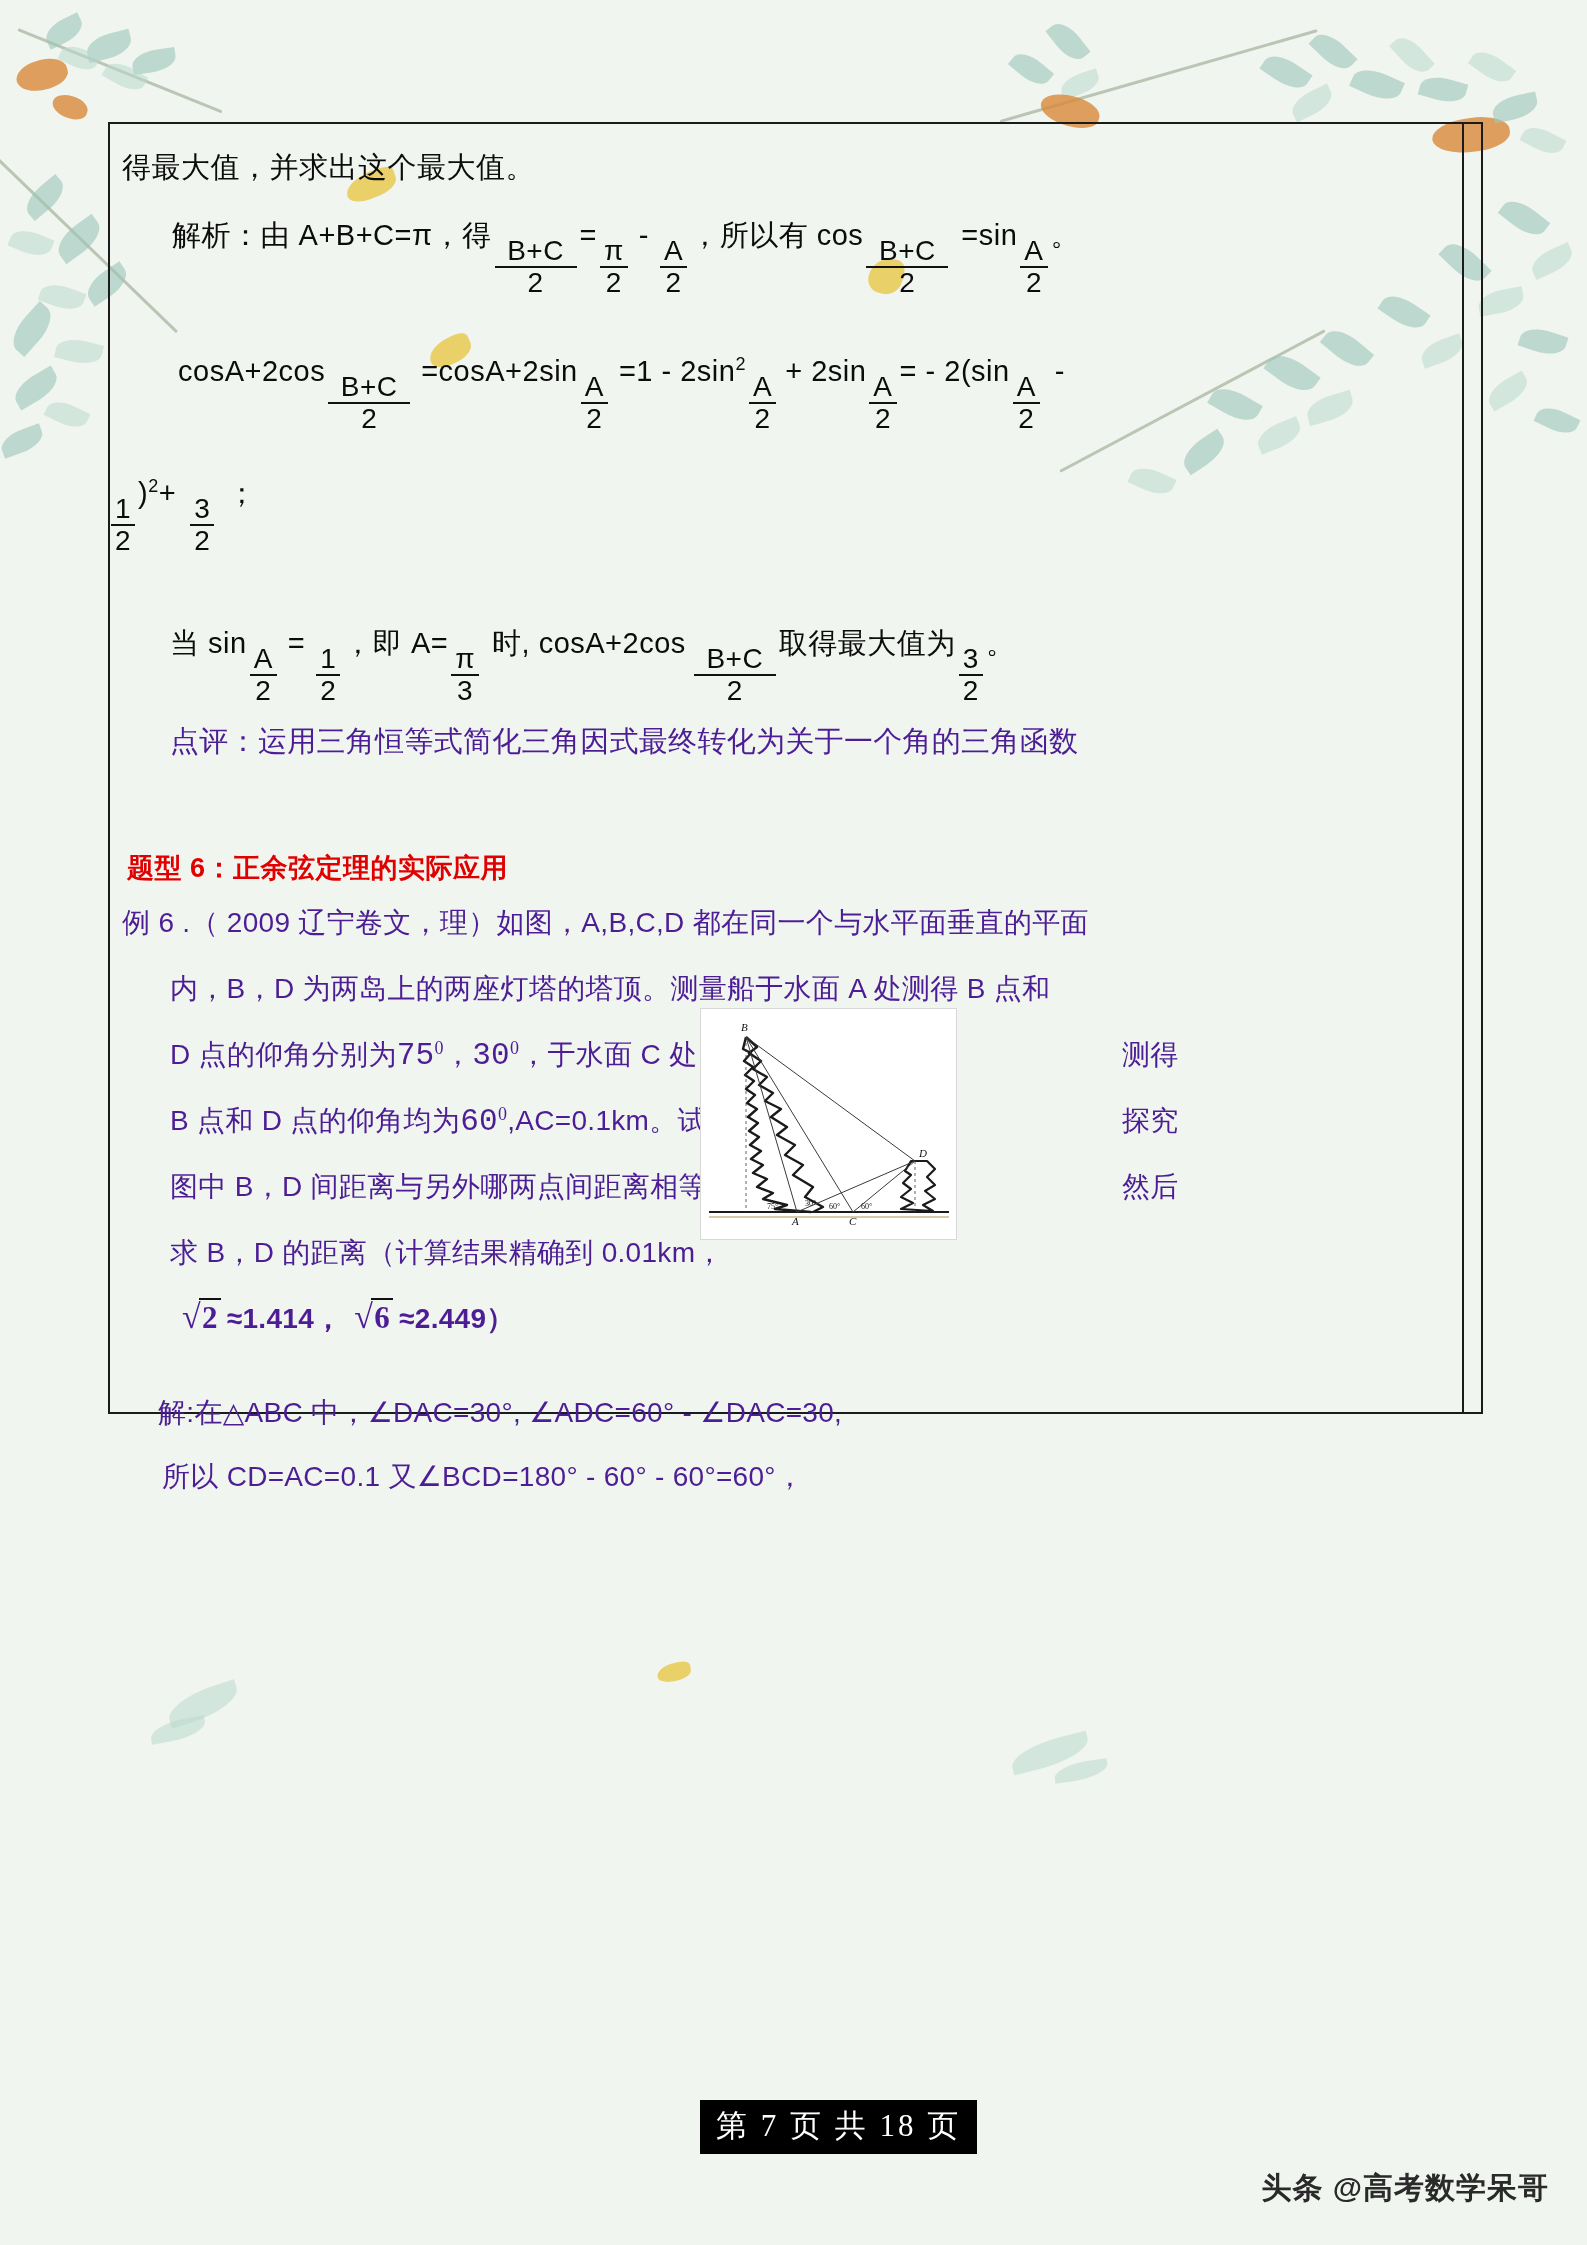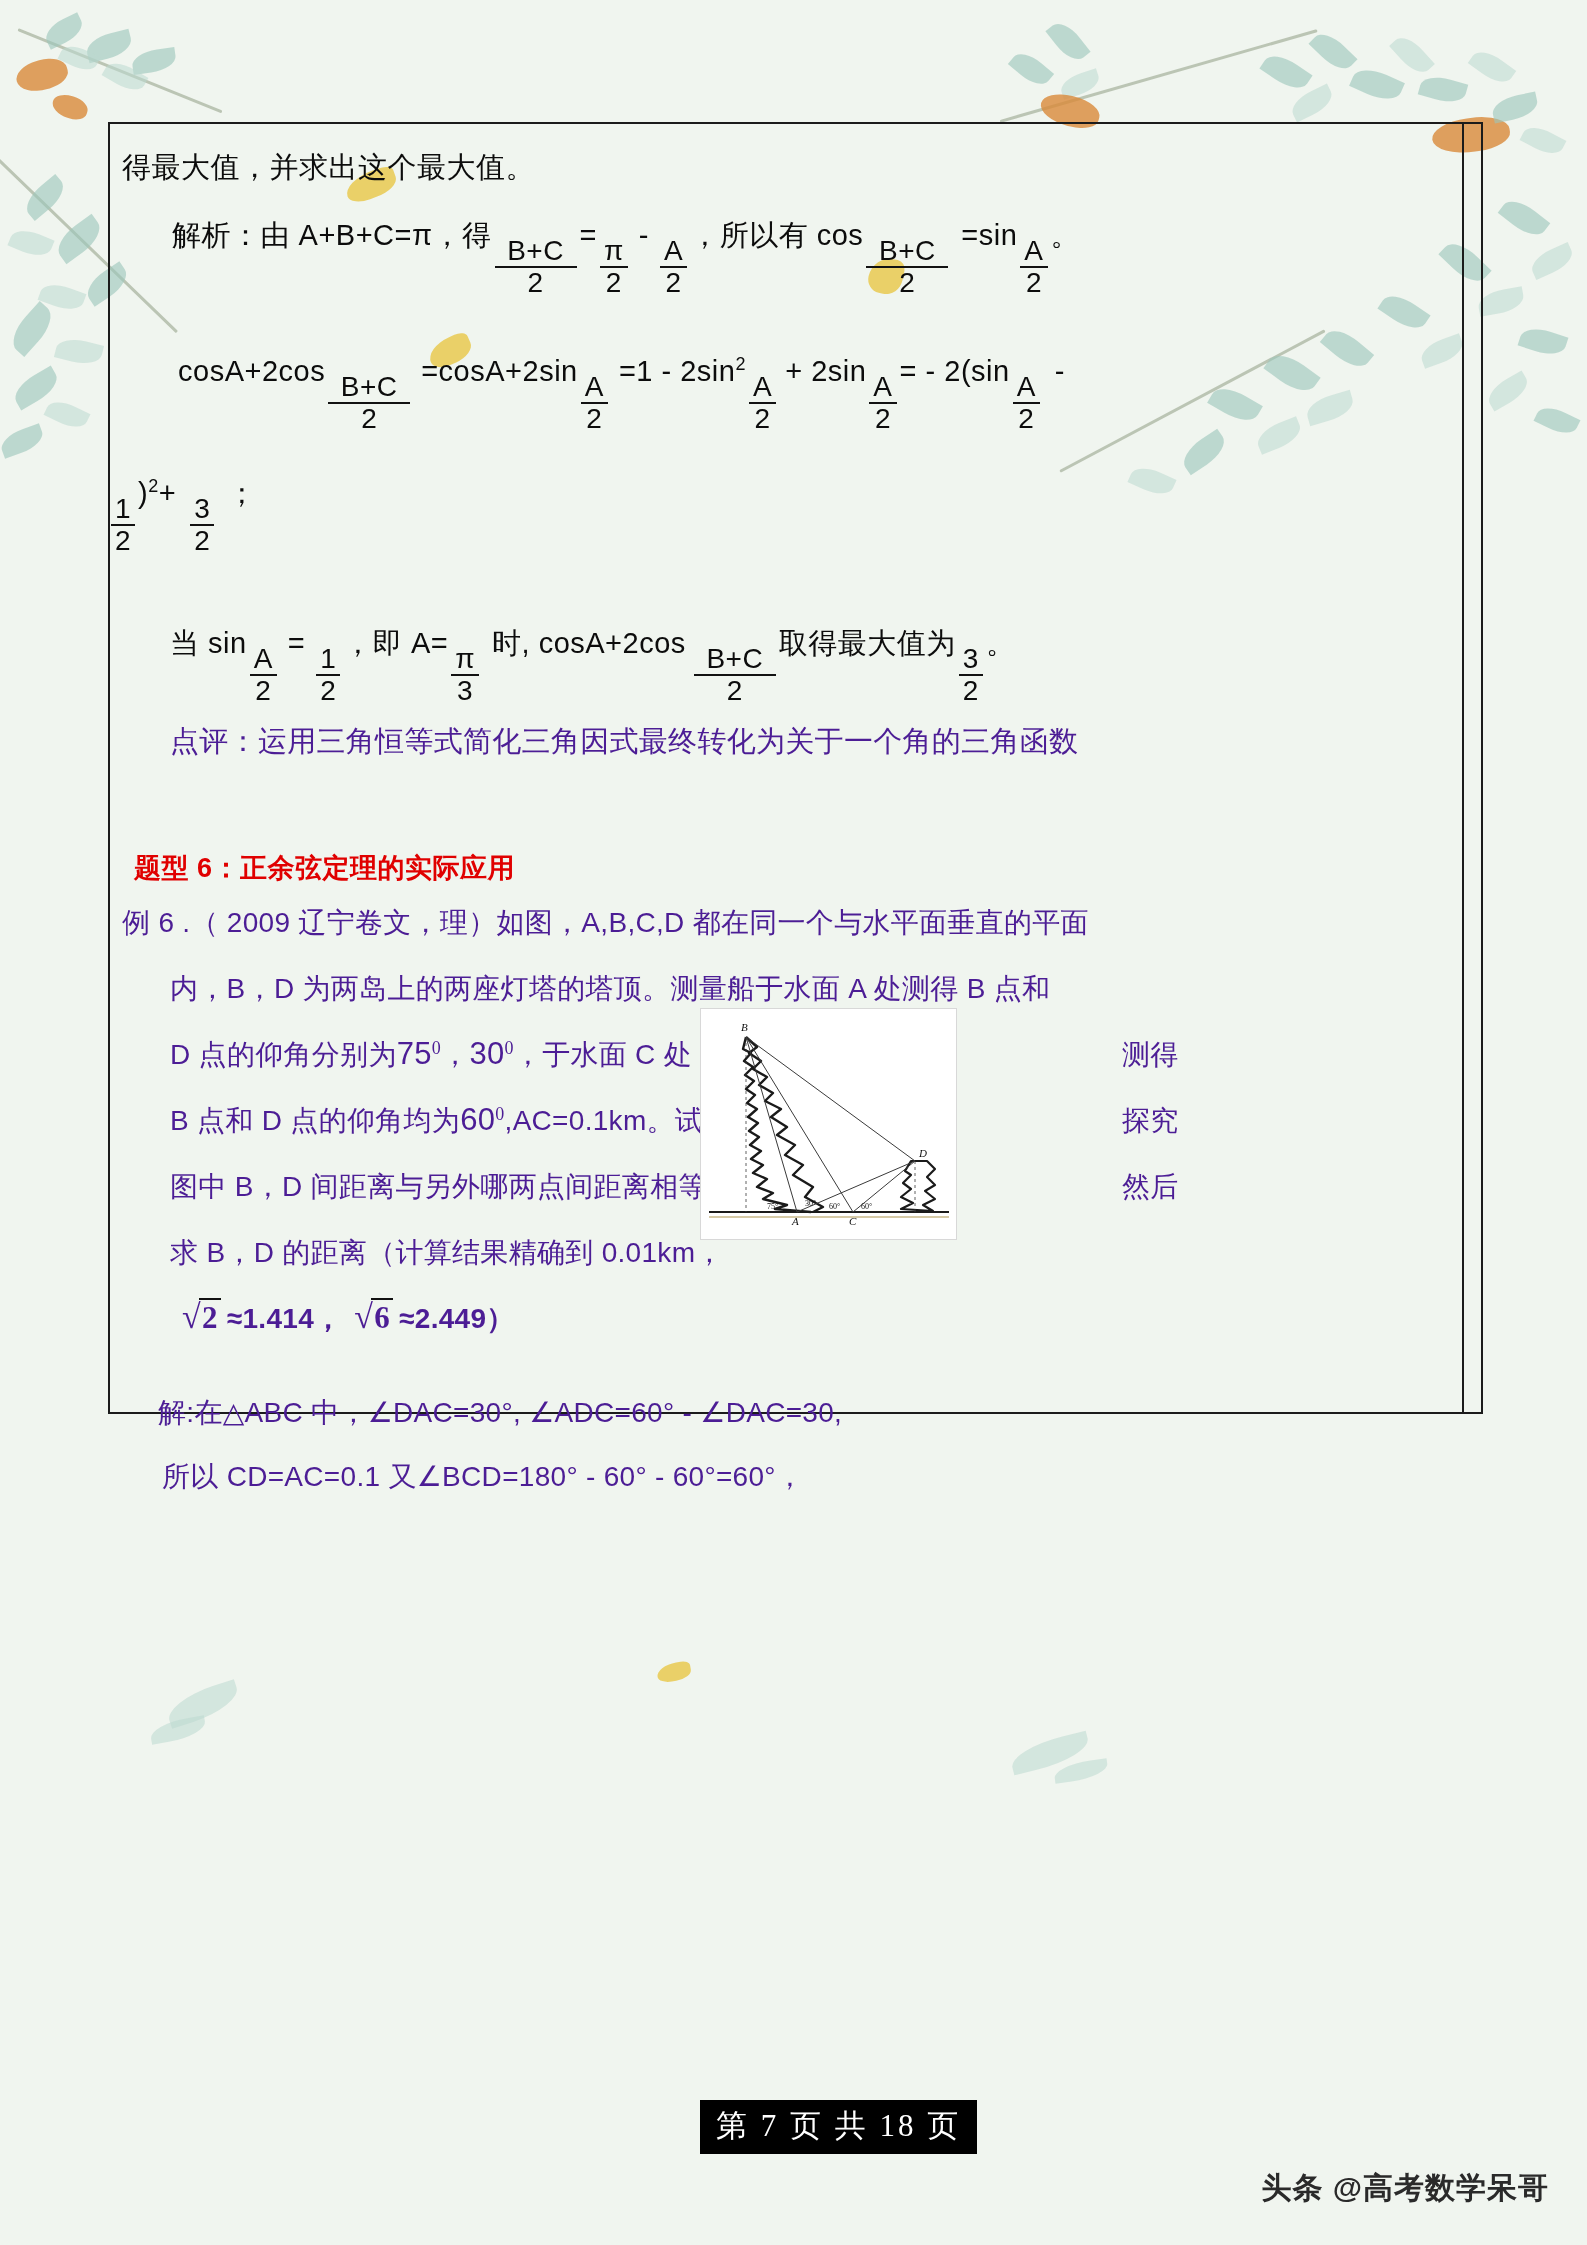--- a/index.html
+++ b/index.html
@@ -101,21 +101,21 @@
   }
   .frac .den {
     font-size: 28px;
     padding-top: 1px;
     display: block;
   }
   .frac.wide .num, .frac.wide .den { min-width: 74px; text-align: center; }
 
   .sup { font-size: 18px; vertical-align: super; }
   .supz { font-size: 18px; vertical-align: super; font-family: "Liberation Serif", serif; }
-  .serif { font-family: Liberation Sans, sans-serif; }
+  .serif { font-family: Liberation Mono, monospace; }
 
   
   .redhead {
     position: absolute;
     color: #e00000;
     font-weight: bold;
     font-size: 27px;
     white-space: nowrap;
     letter-spacing: .5px;
   }
@@ -325,21 +325,21 @@
         <span class="num">B+C</span>
         <span class="den">2</span>
       </span><span>取得最大值为</span><span class="frac">
         <span class="num">3</span>
         <span class="den">2</span>
       </span><span>。</span>
   </div>
 
   <div class="para cn" style="left:48px; top:600px;">点评：运用三角恒等式简化三角因式最终转化为关于一个角的三角函数</div>
 
-  <div class="redhead cn" style="left:12px; top:728px;">题型 6：正余弦定理的实际应用</div>
+  <div class="redhead cn" style="left:5px; top:728px;">题型 6：正余弦定理的实际应用</div>
 
   <div class="para cn" style="left:0px; top:782px; font-size:28px;">例 6 .（ 2009 辽宁卷文，理）如图，A,B,C,D 都在同一个与水平面垂直的平面</div>
 
   <div class="para cn" style="left:48px; top:848px; font-size:28px;">内，B，D 为两岛上的两座灯塔的塔顶。测量船于水面 A 处测得 B 点和</div>
 
   <div class="para cn" style="left:48px; top:914px; font-size:28px;">
     <span>D 点的仰角分别为</span><span class="serif" style="font-size:31px;">75</span><span class="supz">0</span><span>，</span><span class="serif" style="font-size:31px;">30</span><span class="supz">0</span><span>，于水面 C 处</span>
   </div>
   <div class="para cn" style="left:1000px; top:914px; font-size:28px;">测得</div>
 

